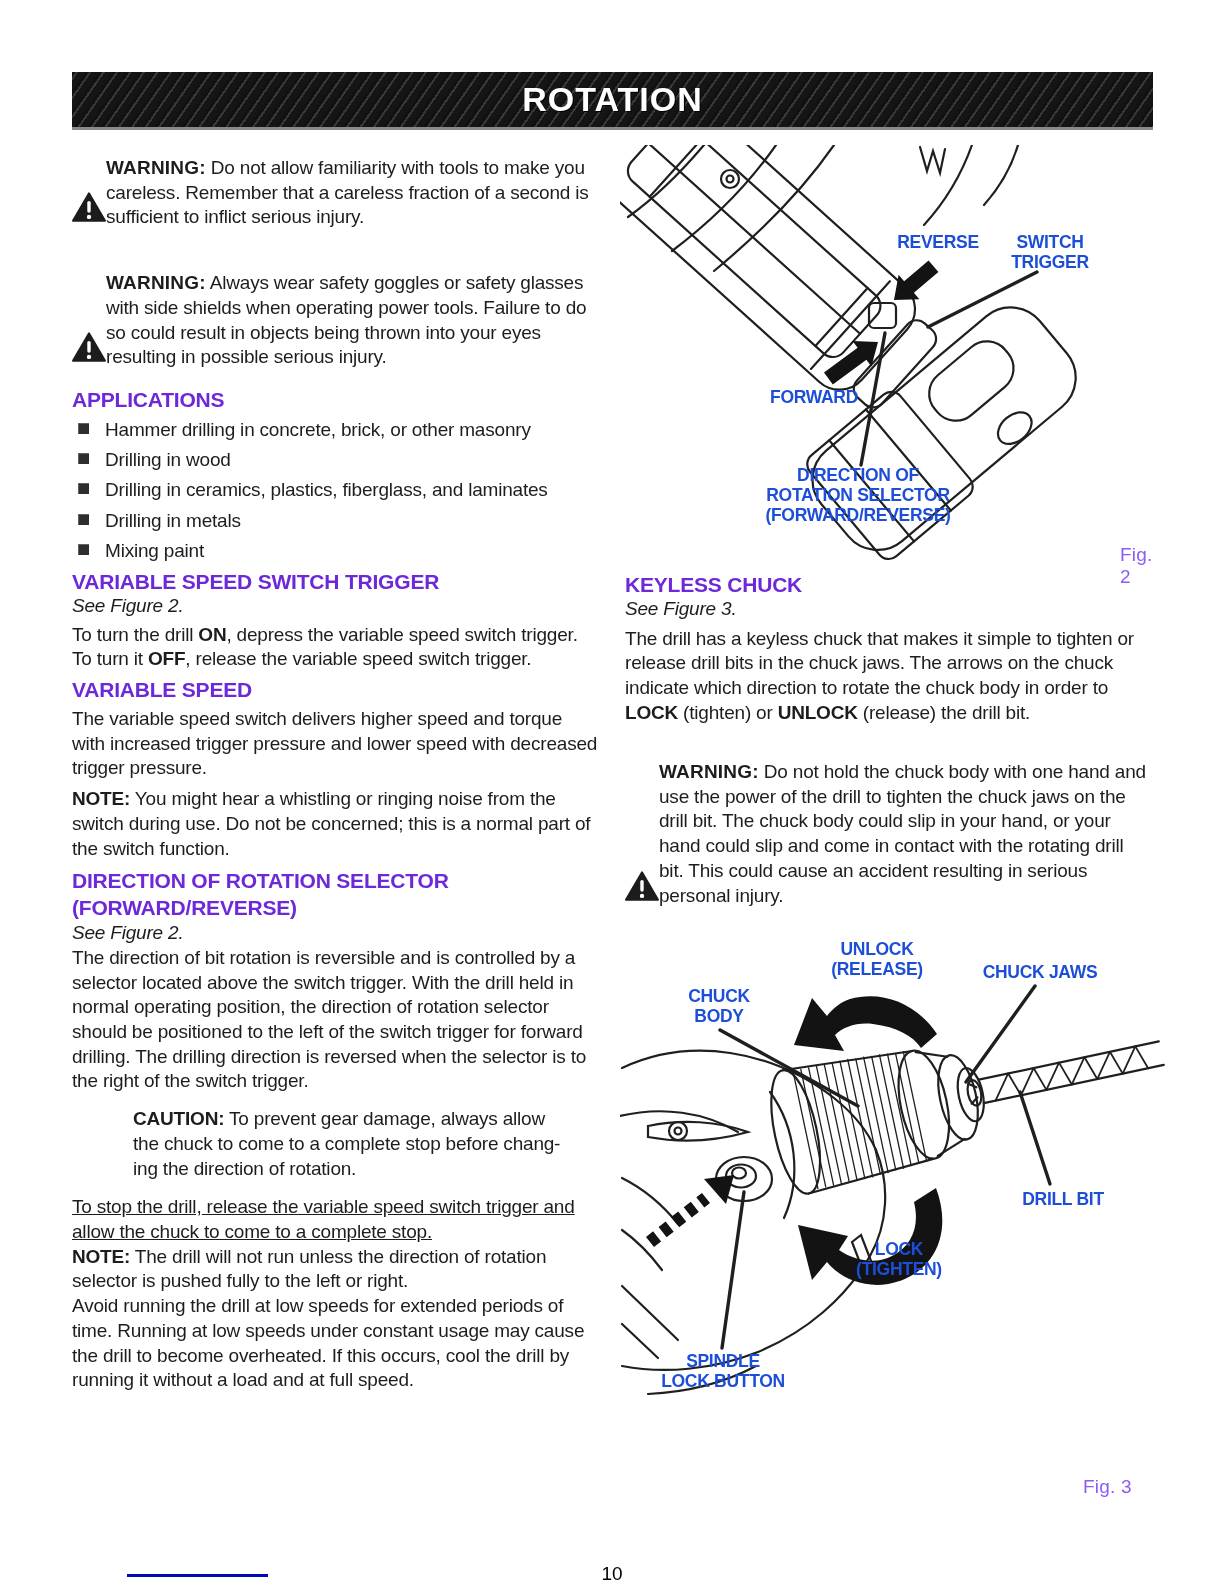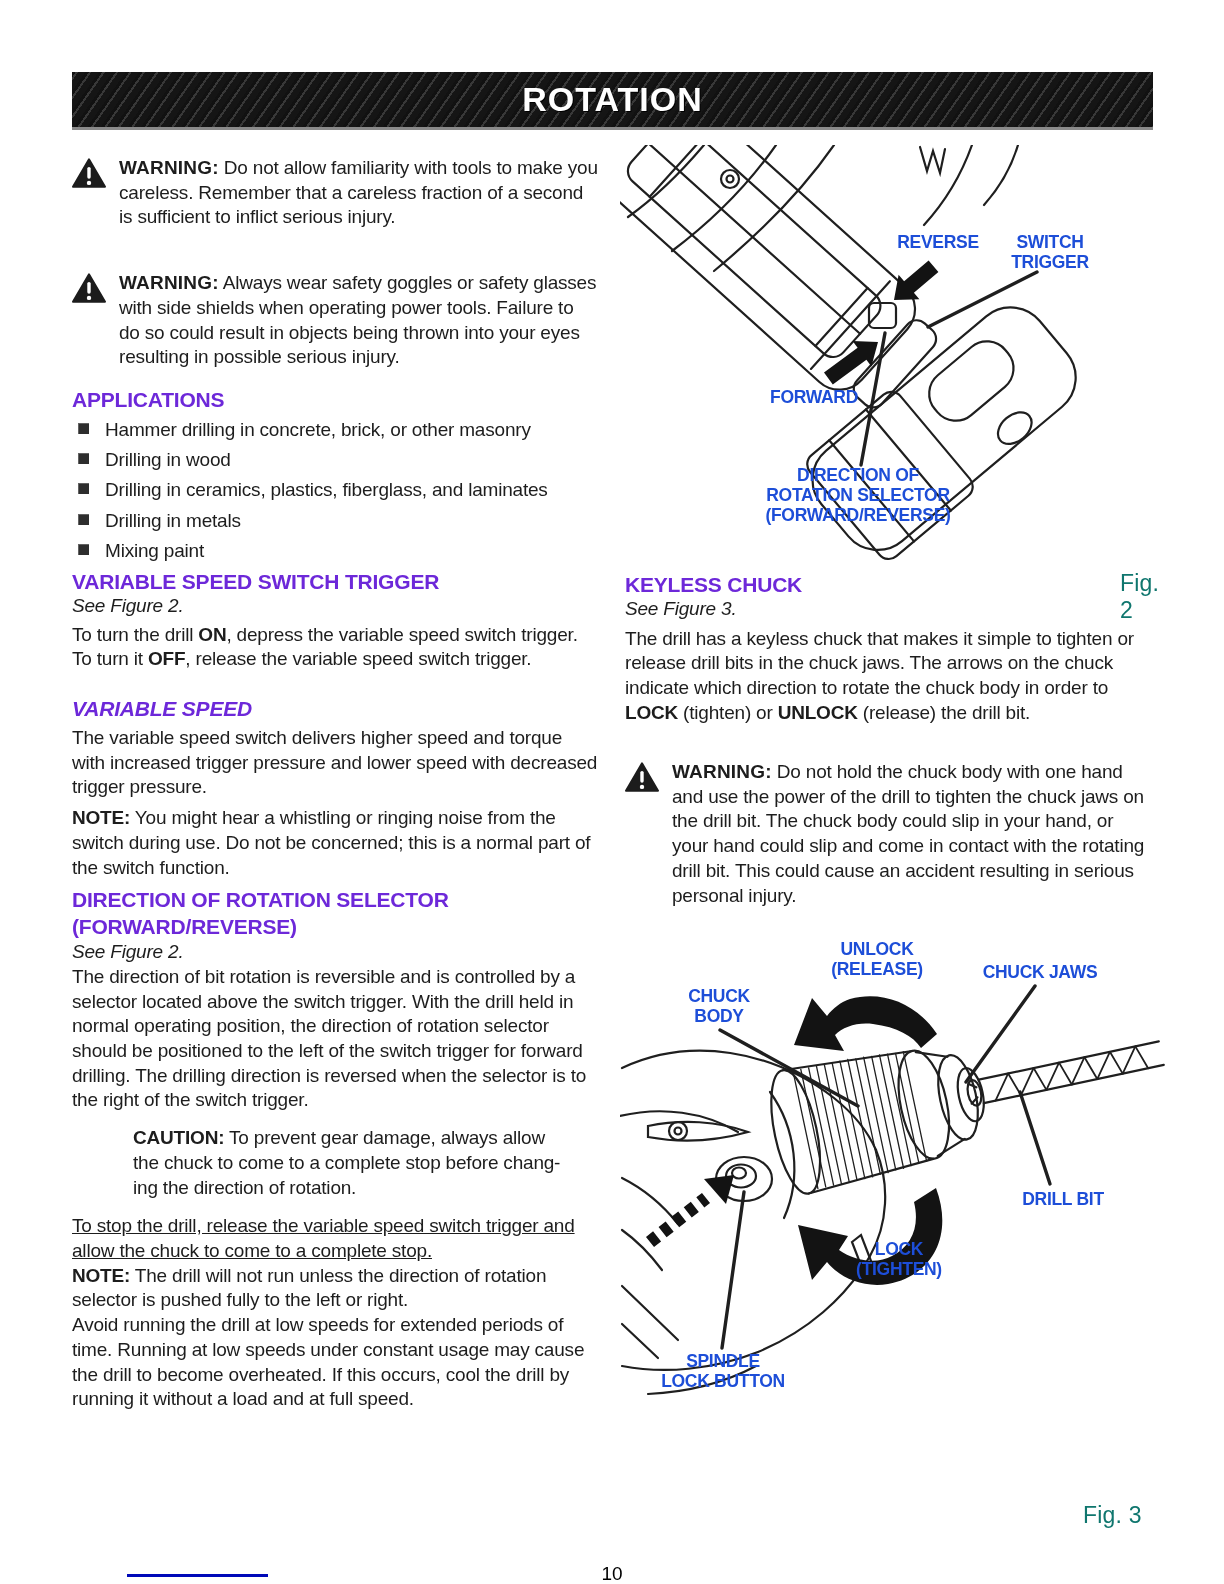--- a/index.html
+++ b/index.html
@@ -11,37 +11,37 @@
       background-image:repeating-linear-gradient(125deg, rgba(0,0,0,0.55) 0 3px, rgba(90,90,90,0.35) 3px 5px, rgba(0,0,0,0.45) 5px 11px);
       border-bottom:3px solid #8a8a8a;
       display:flex;align-items:center;justify-content:center;}
   .header-bar span{color:#ffffff;font-weight:bold;font-size:34px;letter-spacing:1px;
       text-shadow:1px 1px 0 #000;}
   
   .col-left{position:absolute;left:72px;top:156px;width:527px;font-size:19px;line-height:24.7px;letter-spacing:-0.2px;}
   .h{font-weight:bold;font-size:21px;line-height:25px;letter-spacing:-0.2px;color:#6d28d9;}
   .see{font-style:italic;}
   p{margin:0;}
-  .warn{display:flex;gap:13px;align-items:flex-start;}
+  .warn{display:flex;align-items:flex-end;}
   .warn-icon{flex:0 0 34px;padding-top:2px;}
   .warn-text{flex:1;}
   .warn-text b{letter-spacing:0.2px;}
   .bullets{margin:6px 0 0 0;padding:0;list-style:none;}
   .bullets li{position:relative;padding-left:33px;margin-bottom:5.5px;}
   .bullets .sq{position:absolute;left:6px;top:5px;width:11px;height:11px;background:#2e2e2e;
       box-shadow:inset 1px 1px 0 rgba(255,255,255,.25);}
   .caution{padding-left:61px;margin-top:13px !important;}
   
   .abs{position:absolute;}
   .rc-text{width:515px;font-size:19px;line-height:24.7px;letter-spacing:-0.2px;}
   .fig{position:absolute;}
   .fig svg{position:absolute;left:0;top:0;}
   .fig-label{position:absolute;font-weight:bold;font-size:17.5px;line-height:20px;
       letter-spacing:-0.3px;color:#1d4ed8;text-align:center;}
-  .fig-caption{position:absolute;font-size:23px;color:#0f766e;letter-spacing:0.2px;margin-top:26px;}
+  .fig-caption{position:absolute;font-size:19px;color:#8b5cf6;letter-spacing:0.2px;}
   .page-number{position:absolute;left:562px;top:1563px;width:100px;text-align:center;font-size:19px;color:#000000;}
   .footer-line{position:absolute;left:127px;top:1574px;width:141px;height:3px;background:#0009b8;}
   .m40{margin-bottom:41px;} .m16{margin-bottom:17px;}
 </style>
 </head>
 <body>
 
 <div class="page">
 
   <div class="header-bar">
@@ -78,21 +78,21 @@
       <li><span class="sq"></span><span>Drilling in wood</span></li>
       <li><span class="sq"></span><span>Drilling in ceramics, plastics, fiberglass, and laminates</span></li>
       <li><span class="sq"></span><span>Drilling in metals</span></li>
       <li><span class="sq"></span><span>Mixing paint</span></li>
     </ul>
 
     <div class="h" style="margin-top:3px;">VARIABLE SPEED SWITCH TRIGGER</div>
     <p class="see">See Figure 2.</p>
     <p style="margin-top:4px;"><span>To turn the drill </span><b>ON</b><span>, depress the variable speed switch trigger. To turn it </span><b>OFF</b><span>, release the variable speed switch trigger.</span></p>
 
-    <div class="h" style="margin-top:24px;font-style:italic;">VARIABLE SPEED</div>
+    <div class="h" style="margin-top:5px;">VARIABLE SPEED</div>
     <p style="margin-top:5px;">The variable speed switch delivers higher speed and torque with increased trigger pressure and lower speed with decreased trigger pressure.</p>
     <p style="margin-top:6px;"><b>NOTE:</b><span>  You might hear a whistling or ringing noise from the switch during use. Do not be concerned; this is a normal part of the switch function.</span></p>
 
     <div class="h" style="margin-top:6px;line-height:27px;">
       <div>DIRECTION OF ROTATION SELECTOR</div>
       <div>(FORWARD/REVERSE)</div>
     </div>
     <p class="see">See Figure 2.</p>
     <p>The direction of bit rotation is reversible and is controlled by a selector located above the switch trigger. With the drill held in normal operating position, the direction of rotation selector should be positioned to the left of the switch trigger for forward drilling. The drilling direction is reversed when the selector is to the right of the switch trigger.</p>
 

